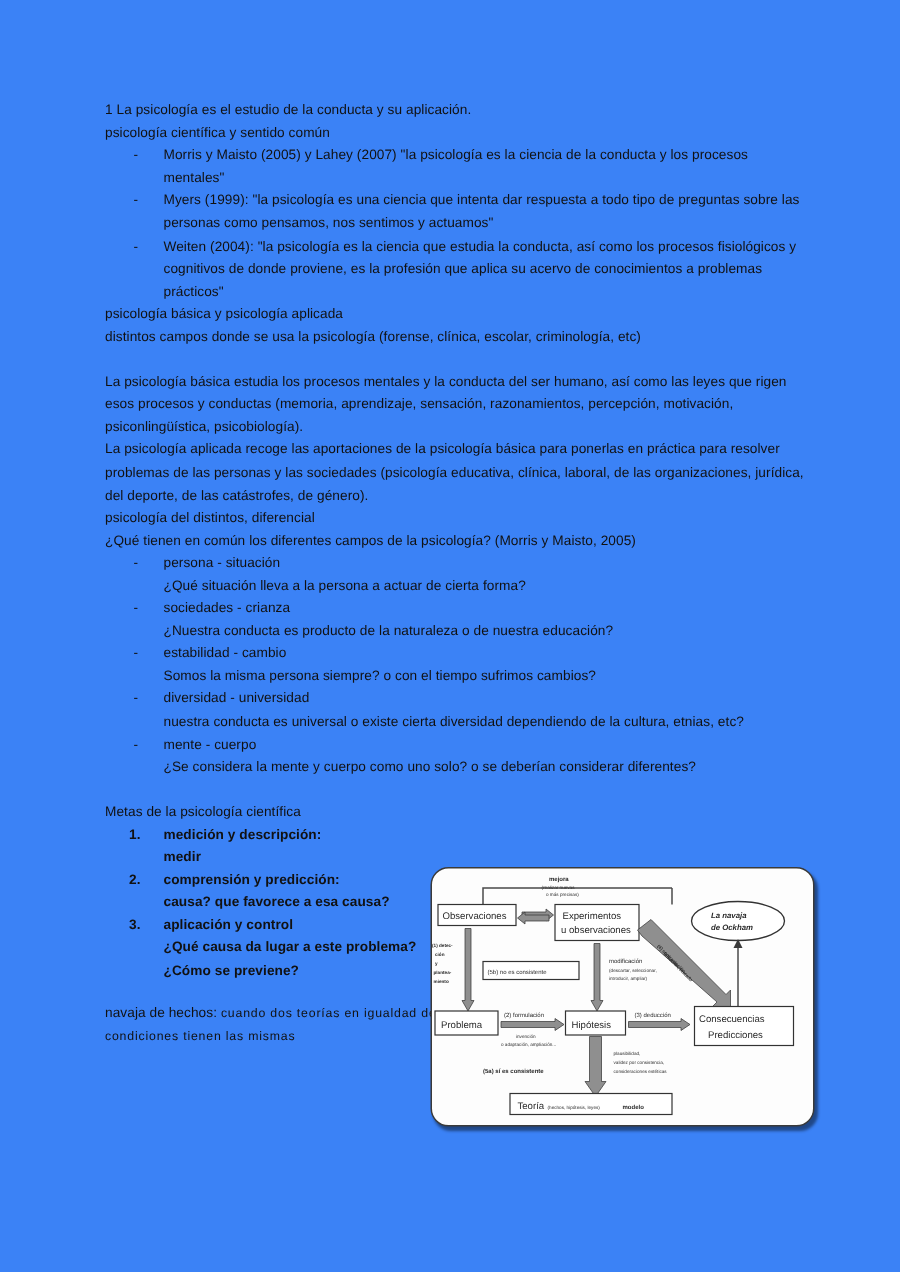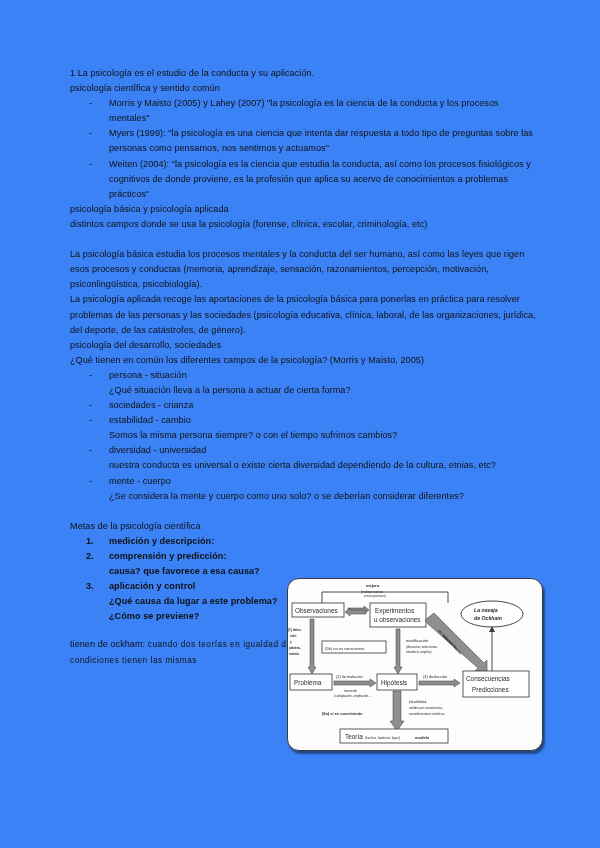--- a/index.html
+++ b/index.html
@@ -154,30 +154,31 @@
       <li>Weiten (2004): "la psicología es la ciencia que estudia la conducta, así como los procesos fisiológicos y cognitivos de donde proviene, es la profesión que aplica su acervo de conocimientos a problemas prácticos"</li>
     </ul>
 
     <p class="line">psicología básica y psicología aplicada</p>
     <p class="line">distintos campos donde se usa la psicología (forense, clínica, escolar, criminología, etc)</p>
 
     <div class="blank"></div>
 
     <p class="line">La psicología básica estudia los procesos mentales y la conducta del ser humano, así como las leyes que rigen esos procesos y conductas (memoria, aprendizaje, sensación, razonamientos, percepción, motivación, psiconlingüística, psicobiología).</p>
     <p class="line">La psicología aplicada recoge las aportaciones de la psicología básica para ponerlas en práctica para resolver problemas de las personas y las sociedades (psicología educativa, clínica, laboral, de las organizaciones, jurídica, del deporte, de las catástrofes, de género).</p>
-    <p class="line">psicología del desarrollo, sociedades</p>
+    <p class="line">psicología del distintos, diferencial</p>
     <p class="line">¿Qué tienen en común los diferentes campos de la psicología? (Morris y Maisto, 2005)</p>
 
     <ul class="dash">
       <li>
         <span class="sub">persona - situación</span>
         <span class="sub">¿Qué situación lleva a la persona a actuar de cierta forma?</span>
       </li>
       <li>
         <span class="sub">sociedades - crianza</span>
+        <span class="sub">¿Nuestra conducta es producto de la naturaleza o de nuestra educación?</span>
       </li>
       <li>
         <span class="sub">estabilidad - cambio</span>
         <span class="sub">Somos la misma persona siempre? o con el tiempo sufrimos cambios?</span>
       </li>
       <li>
         <span class="sub">diversidad - universidad</span>
         <span class="sub">nuestra conducta es universal o existe cierta diversidad dependiendo de la cultura, etnias, etc?</span>
       </li>
       <li>
@@ -186,32 +187,33 @@
       </li>
     </ul>
 
     <div class="blank"></div>
 
     <div class="narrow-col">
       <p class="line">Metas de la psicología científica</p>
       <ol class="num">
         <li>
           <span class="sub">medición y descripción:</span>
+          <span class="sub">medir</span>
         </li>
         <li>
           <span class="sub">comprensión y predicción:</span>
           <span class="sub">causa? que favorece a esa causa?</span>
         </li>
         <li>
           <span class="sub">aplicación y control</span>
           <span class="sub">¿Qué causa da lugar a este problema? ¿Cómo se previene?</span>
         </li>
       </ol>
 
-      <p class="ockham"><span class="term">tienen de ockham:</span> <span class="def">cuando dos teorías en igualdad de condiciones tienen las mismas</span></p>
+      <p class="ockham"><span class="term">navaja de hechos:</span> <span class="def">cuando dos teorías en igualdad de condiciones tienen las mismas</span></p>
     </div>
 
   </div>
 
   <div class="figure">
     <div class="fig-inner">
       <svg class="fig-svg" viewBox="0 0 256 173" width="256" height="173">
 
         <path class="arr" d="M34 30 L34 13 L160 13"></path>
         <path class="arr" d="M160 13 L160 24"></path>

